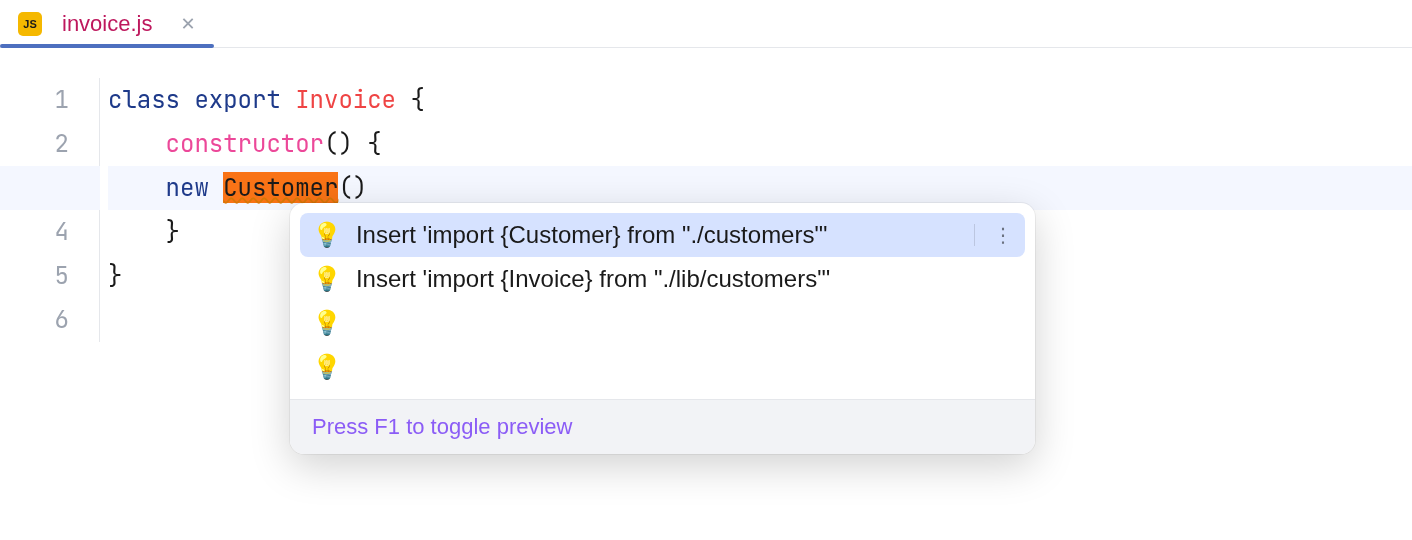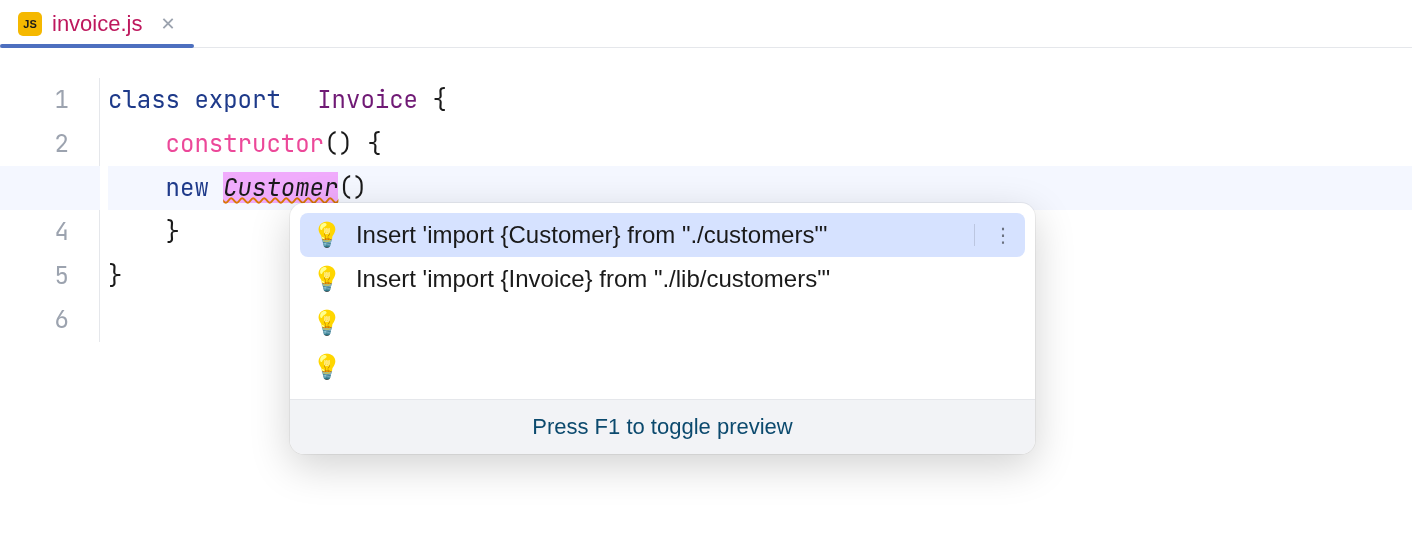--- a/index.html
+++ b/index.html
@@ -13,21 +13,21 @@
 .tab-bar {
   display: flex;
   align-items: center;
   height: 48px;
   border-bottom: 1px solid #e5e7eb;
   position: relative;
 }
 .tab {
   display: flex;
   align-items: center;
-  gap: 10px;
+  gap: 20px;
   padding: 0 18px;
   height: 100%;
   position: relative;
 }
 .tab-underline {
   position: absolute;
   bottom: -1px;
   left: 0;
   right: 0;
   height: 4px;
@@ -94,29 +94,28 @@
 .code-line.current::before {
   content: "";
   position: absolute;
   left: -108px;
   width: 100px;
   top: 0;
   bottom: 0;
   background: #f4f7ff;
 }
 .c-keyword { color: #1e3a8a; }
-.c-class { color: #701a75; margin-left: 22px; }
+.c-class { color: #ef4444; }
 .c-ctor { color: #ec4899; }
 .c-punct { color: #1a1a1a; }
 .c-unresolved {
   color: #1a1a1a;
-  background: #f0abfc;
+  background: #f97316;
   text-decoration: underline wavy #d97706;
   text-decoration-thickness: 1.5px;
-  font-style: italic;
 }
 .popup {
   position: absolute;
   top: 203px;
   left: 290px;
   width: 745px;
   background: #fff;
   border-radius: 14px;
   box-shadow: 0 12px 40px rgba(0,0,0,0.18), 0 0 0 1px rgba(0,0,0,0.05);
   overflow: hidden;
@@ -153,22 +152,21 @@
   border-left: 1px solid rgba(0,0,0,0.12);
   height: 22px;
   display: flex;
   align-items: center;
 }
 .popup-footer {
   background: #f2f3f6;
   border-top: 1px solid #e5e7eb;
   padding: 14px 22px;
   font-size: 22px;
-  color: #0c4a6e;
-  text-align: center;
+  color: #8b5cf6;
 }
 </style>
 </head>
 <body>
 
 <div class="tab-bar">
   <div class="tab">
     <span class="file-icon">JS</span>
     <span class="tab-label">invoice.js</span>
     <span class="close-icon">✕</span>

